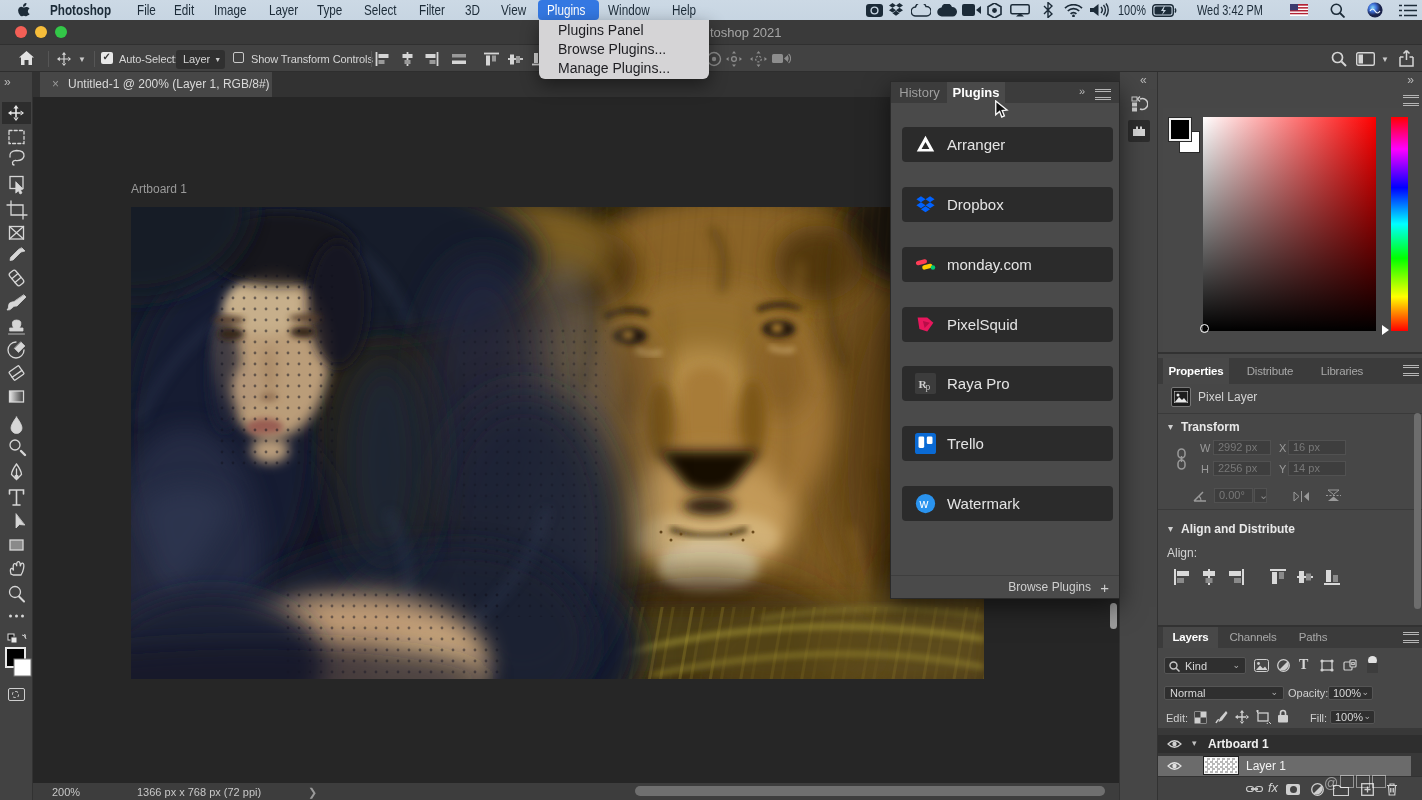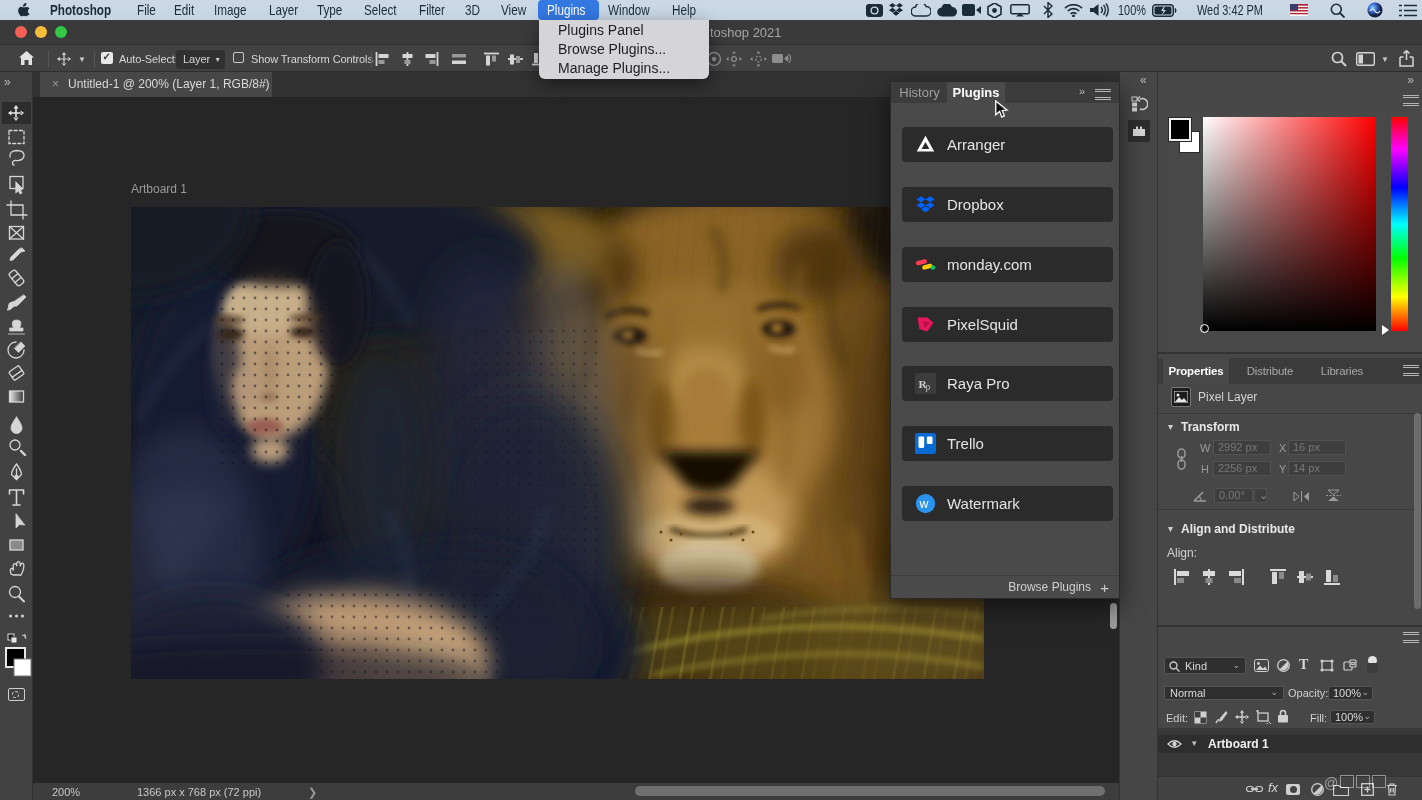--- a/index.html
+++ b/index.html
@@ -419,20 +419,25 @@
         <rect x="10" y="5.5" width="5" height="7" fill="#8a8a8a"></rect>
       </svg>
   <svg class="alic" style="left:165px;top:496px;" width="18" height="18" viewBox="0 0 18 18">
         <path d="M1 16 L17 16" stroke="#d9d9d9" stroke-width="2"></path>
         <rect x="3" y="2" width="5" height="12" fill="#d9d9d9"></rect>
         <rect x="10" y="7" width="5" height="7" fill="#8a8a8a"></rect>
       </svg>
   <div style="position:absolute;left:256px;top:341px;width:7px;height:196px;background:#6d6d6d;border-radius:4px;"></div>
   <div style="position:absolute;left:0;top:553px;width:265px;height:2px;background:#323232;"></div>
 
+  <div class="ptabs" style="top:555px;height:21px;">
+    <div class="ptab act" style="left:5px;width:55px;height:21px;line-height:21px;">Layers</div>
+    <div class="ptab" style="left:60px;width:70px;height:21px;line-height:21px;">Channels</div>
+    <div class="ptab" style="left:130px;width:50px;height:21px;line-height:21px;">Paths</div>
+  </div>
   <div class="burger" style="top:560px;right:3px;"></div>
   <div class="lrow" style="left:6px;top:585px;width:82px;height:17px;">
     <svg style="position:absolute;left:4px;top:3px;" width="11" height="11" viewBox="0 0 11 11">
           <circle cx="4.5" cy="4.5" r="3.5" fill="none" stroke="#c8c8c8" stroke-width="1.4"></circle>
           <path d="M7.2 7.2 L10.5 10.5" stroke="#c8c8c8" stroke-width="1.5"></path>
         </svg>
     <span style="position:absolute;left:20px;top:2px;font-size:11px;color:#d8d8d8;">Kind</span>
     <span style="position:absolute;right:5px;top:2px;font-size:9px;color:#b0b0b0;">⌄</span>
   </div>
   <svg class="kic" style="left:96px;top:587px;" width="15" height="13" viewBox="0 0 15 13">
@@ -498,20 +503,28 @@
   <div style="position:absolute;left:0;top:656px;width:265px;height:2px;background:#393939;"></div>
 
   <div style="position:absolute;left:0;top:658px;width:265px;height:46px;background:#383838;"></div>
   <div style="position:absolute;left:0;top:663px;width:265px;height:18px;background:#2e2e2e;">
     <svg style="position:absolute;left:9px;top:4px;" width="15" height="10" viewBox="0 0 15 10">
           <path d="M1 5 Q7.5 -1.5 14 5 Q7.5 11.5 1 5 Z" fill="none" stroke="#d2d2d2" stroke-width="1.2"></path>
           <circle cx="7.5" cy="5" r="2.2" fill="#d2d2d2"></circle>
         </svg>
     <span style="position:absolute;left:34px;top:3px;font-size:9px;color:#c2c2c2;">▾</span>
     <span style="position:absolute;left:50px;top:2px;font-size:12px;font-weight:bold;color:#f0f0f0;">Artboard 1</span>
+  </div>
+  <div style="position:absolute;left:0;top:684px;width:253px;height:20px;background:#6b6b6b;">
+    <svg style="position:absolute;left:9px;top:5px;" width="15" height="10" viewBox="0 0 15 10">
+          <path d="M1 5 Q7.5 -1.5 14 5 Q7.5 11.5 1 5 Z" fill="none" stroke="#e2e2e2" stroke-width="1.2"></path>
+          <circle cx="7.5" cy="5" r="2.2" fill="#e2e2e2"></circle>
+        </svg>
+    <div style="position:absolute;left:46px;top:1px;width:34px;height:17px;background:conic-gradient(#b9b9b9 25%, #fff 25% 50%, #b9b9b9 50% 75%, #fff 75%) 0 0/5px 5px;border:1.5px solid #f5f5f5;outline:1px solid #222;"></div>
+    <span style="position:absolute;left:88px;top:3px;font-size:12px;color:#f2f2f2;">Layer 1</span>
   </div>
 
   <div style="position:absolute;left:0;top:704px;width:265px;height:24px;background:#434343;border-top:1px solid #333;">
     <svg style="position:absolute;left:88px;top:8px;" width="17" height="8" viewBox="0 0 17 8">
           <rect x=".5" y="1.5" width="7" height="5" rx="2.5" fill="none" stroke="#c9c9c9" stroke-width="1.2"></rect>
           <rect x="9.5" y="1.5" width="7" height="5" rx="2.5" fill="none" stroke="#c9c9c9" stroke-width="1.2"></rect>
           <rect x="5" y="3" width="7" height="2" fill="#c9c9c9"></rect>
         </svg>
     <span style="position:absolute;left:110px;top:3px;color:#d2d2d2;font-size:13px;font-style:italic;">fx</span>
     <div style="position:absolute;left:128px;top:7px;width:14px;height:11px;background:#cfcfcf;border-radius:2px;">

